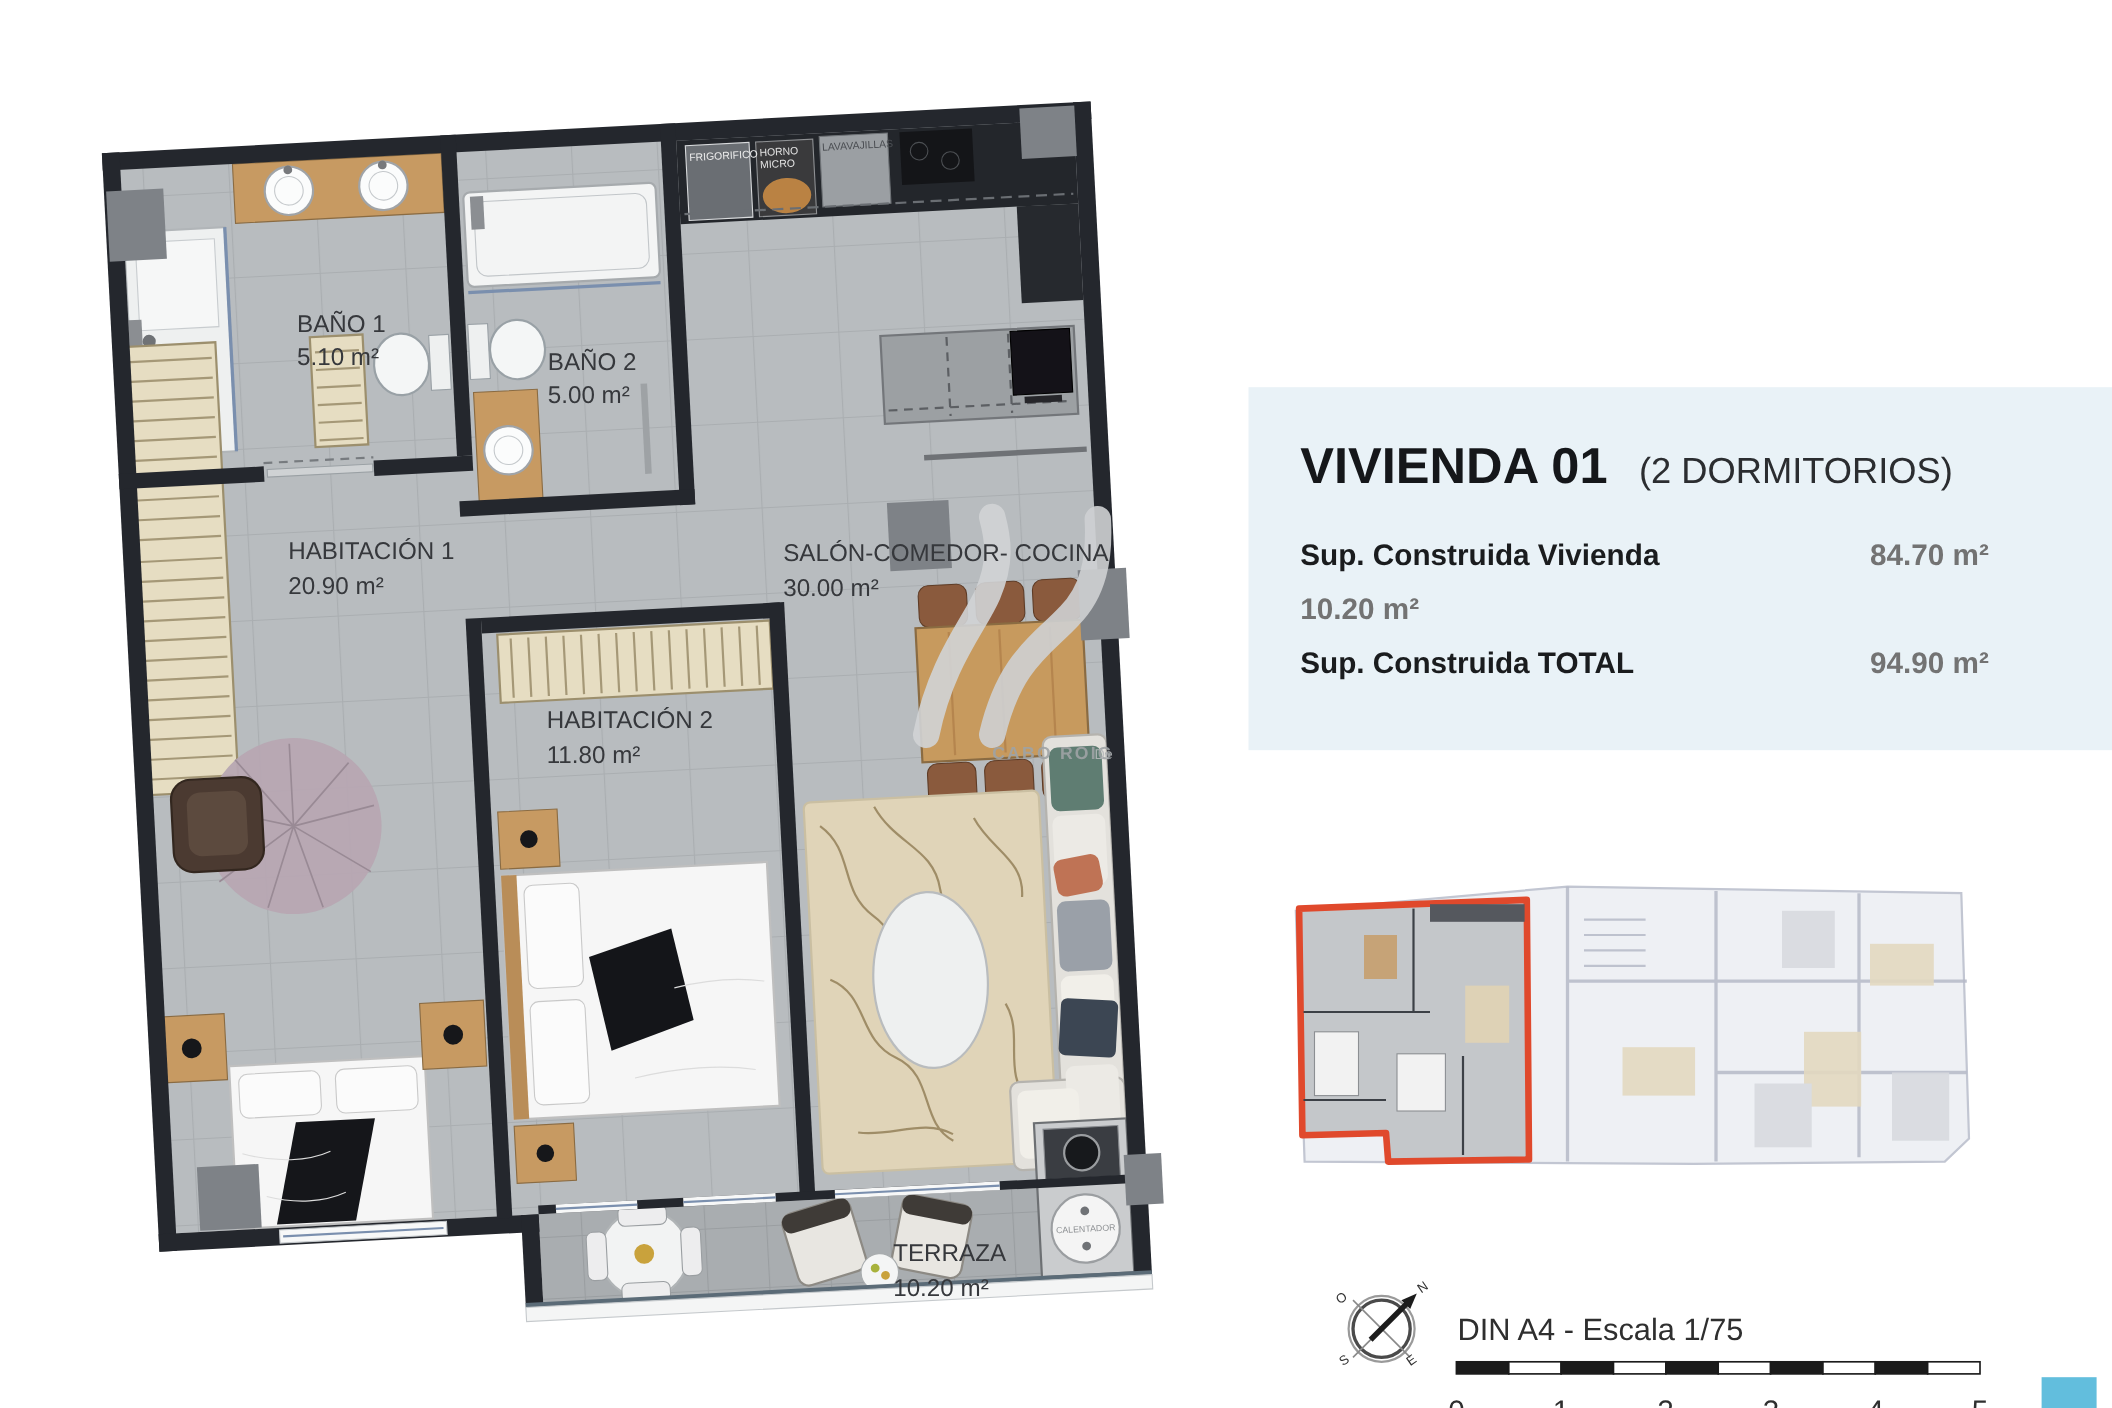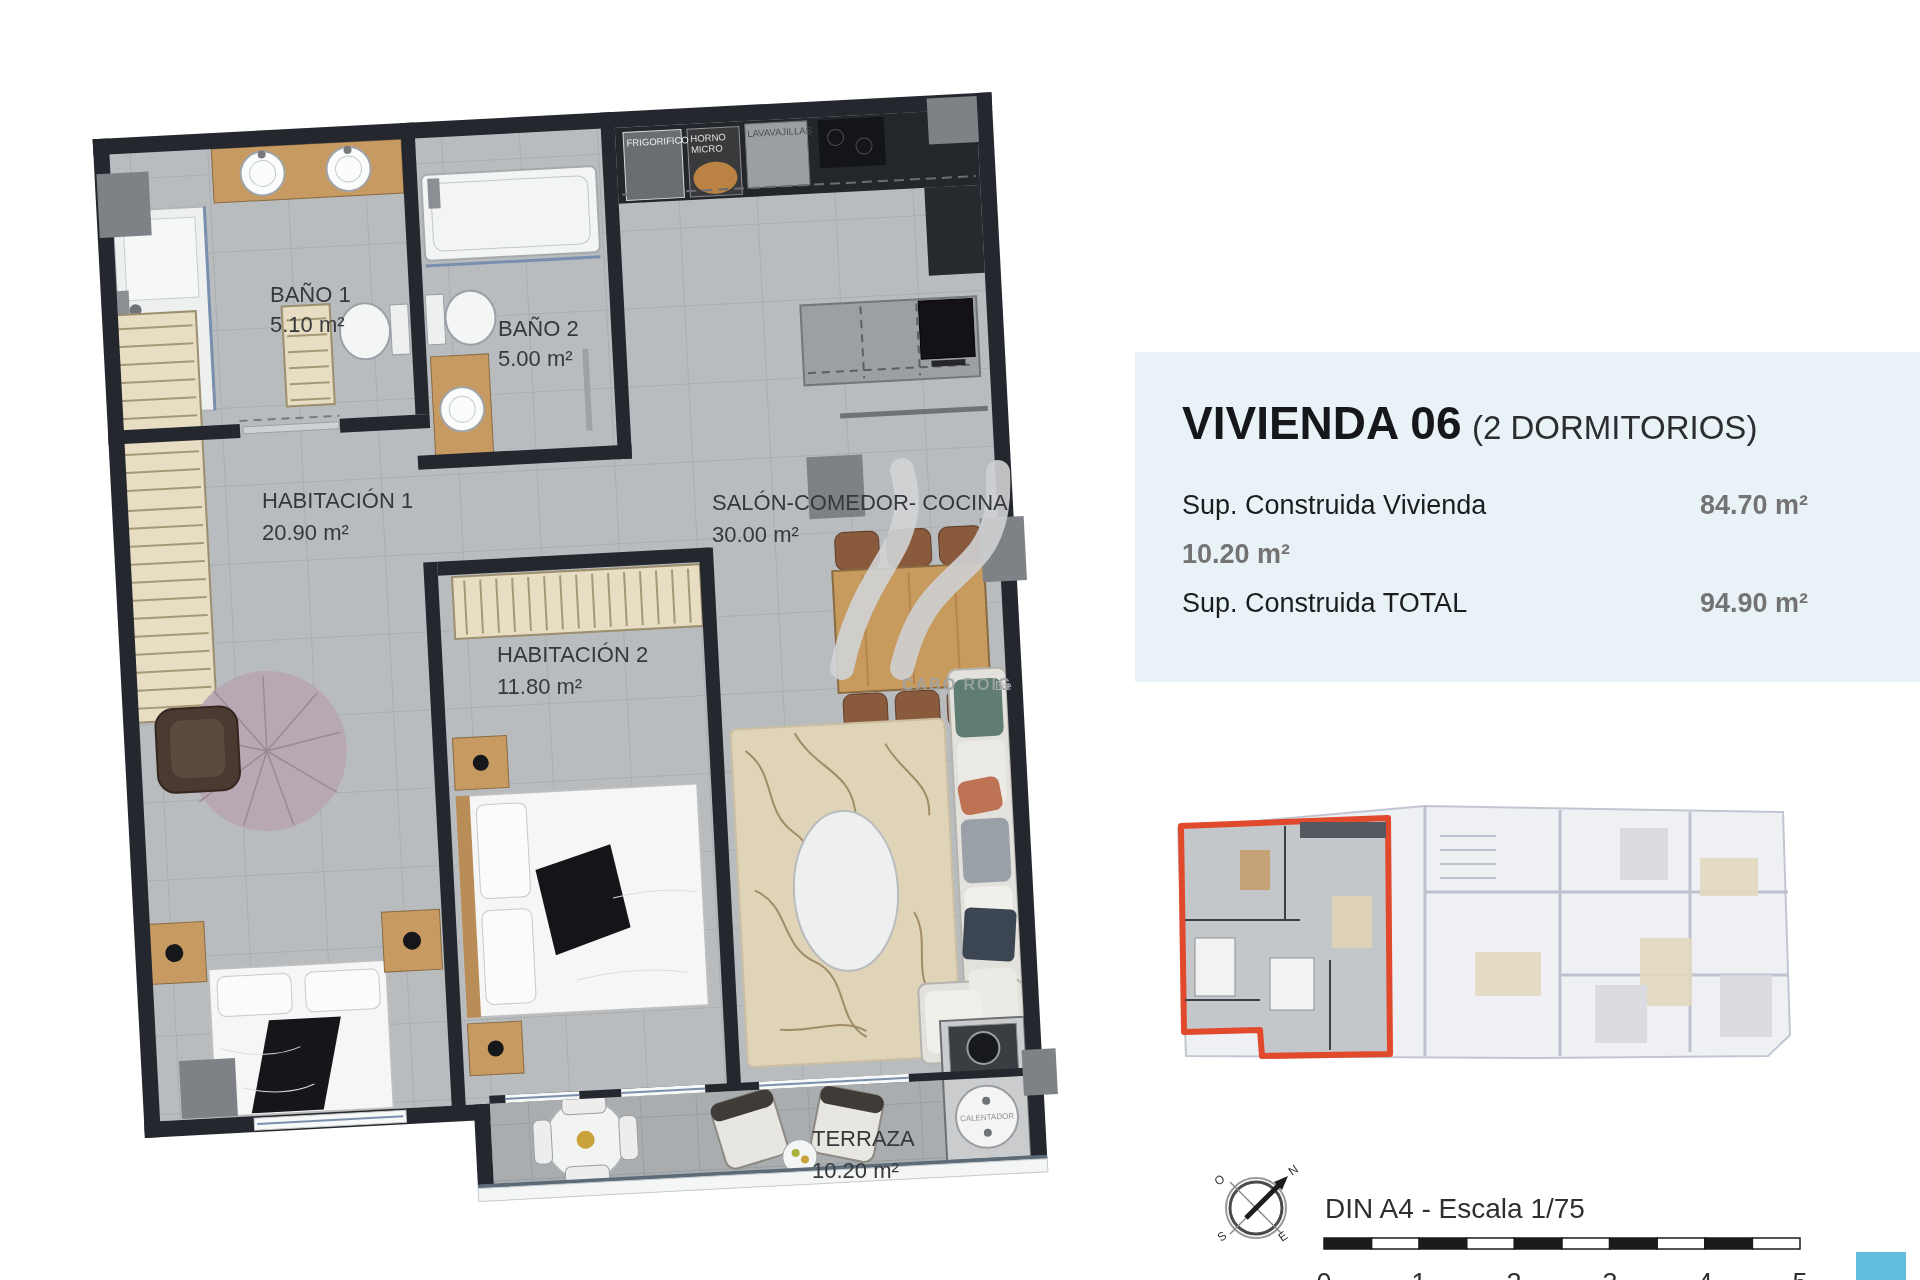--- a/index.html
+++ b/index.html
@@ -4,24 +4,24 @@
 <style>
   html,body{margin:0;padding:0;background:#ffffff;}
   .page{position:relative;width:1920px;height:1280px;background:#fff;overflow:hidden;
         font-family:"Liberation Sans",sans-serif;}
   .plan-svg{position:absolute;left:0;top:0;width:1920px;height:1280px;}
   
   .panel{position:absolute;left:1135px;top:352px;width:785px;height:330px;
          box-sizing:border-box;padding:44px 112px 0 47px;}
   .panel-title{white-space:nowrap;margin-bottom:40px;}
   .panel-title .t1{font-size:46px;font-weight:700;color:#15171a;letter-spacing:0px;}
-  .panel-title .t2{font-size:33px;font-weight:300;color:#2b2d30;margin-left:6px;}
+  .panel-title .t2{font-size:33px;font-weight:300;color:#2b2d30;margin-left:24px;}
   .panel-rows{display:flex;flex-direction:column;}
   .prow{display:flex;justify-content:space-between;align-items:baseline;height:49px;}
-  .prow .lbl{font-size:27px;color:#1a1c1e;font-weight:400;}
+  .prow .lbl{font-size:27px;color:#1a1c1e;font-weight:700;}
   .prow .val{font-size:27px;color:#737373;font-weight:700;}
   .cyan-swatch{position:absolute;left:1856px;top:1252px;width:50px;height:28px;}
   text{font-family:"Liberation Sans",sans-serif;}
 </style>
 </head>
 <body>
 
 <div class="page">
 
 <svg class="plan-svg" viewBox="0 0 1920 1280">
@@ -339,21 +339,21 @@
       <text x="1514" y="1292">2</text>
       <text x="1610" y="1292">3</text>
       <text x="1705" y="1292">4</text>
       <text x="1800" y="1292">5</text>
     </g>
   </g>
 </svg>
 
   <div class="panel" style="background:#e9f2f7;">
     <div class="panel-title">
-      <span class="t1">VIVIENDA 06</span>
+      <span class="t1">VIVIENDA 01</span>
       <span class="t2">(2 DORMITORIOS)</span>
     </div>
     <div class="panel-rows">
       <div class="prow">
         <span class="lbl">Sup. Construida Vivienda</span>
         <span class="val">84.70 m²</span>
       </div>
       <div class="prow">
         <span class="val">10.20 m²</span>
       </div>

